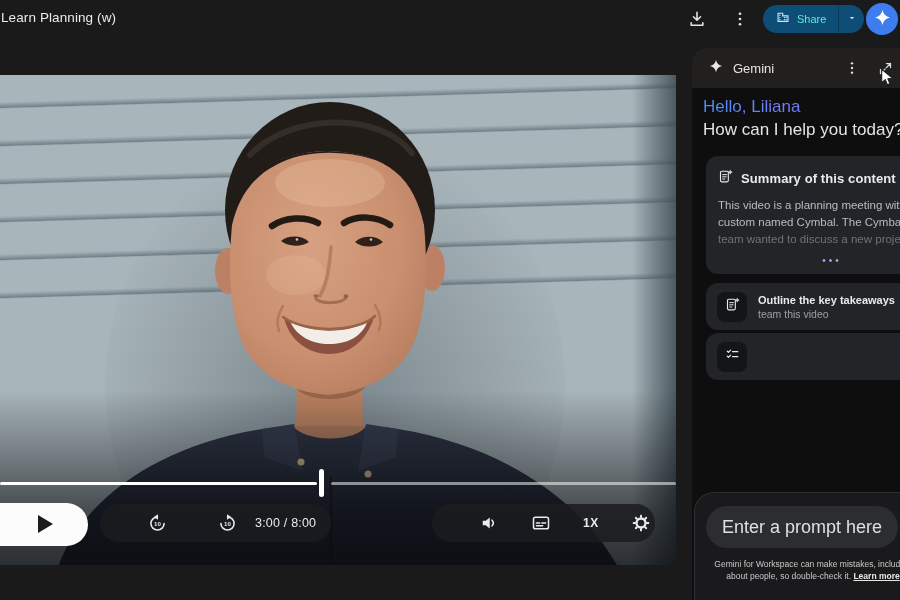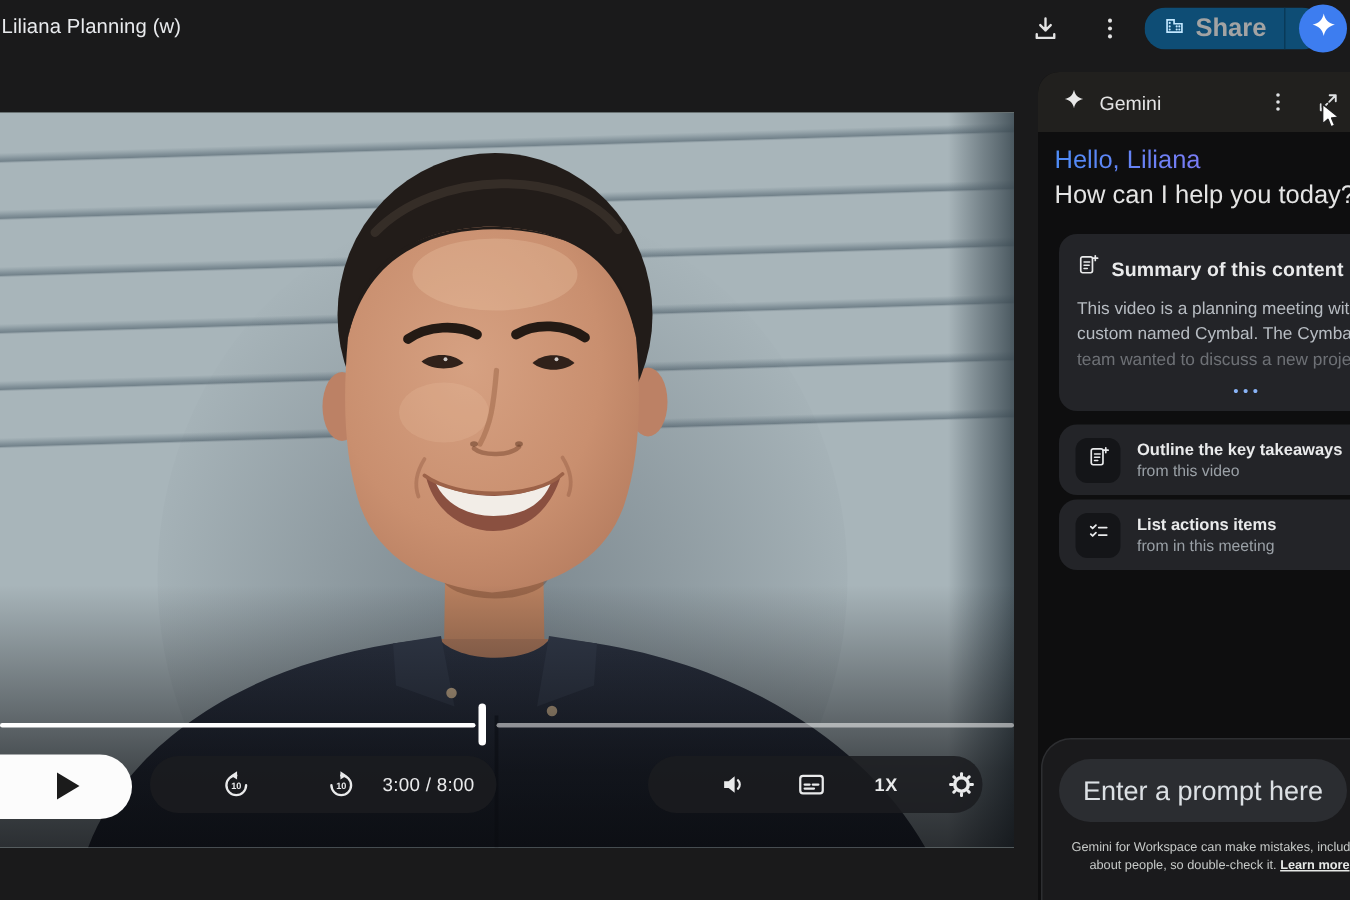--- a/index.html
+++ b/index.html
@@ -13,21 +13,21 @@
   .abs { position:absolute; }
 
   
   .doc-title { left:1px; top:10px; font-size:13.5px; font-weight:500; color:#e8eaed; letter-spacing:.1px; }
   .iconbtn { width:26px; height:26px; display:flex; align-items:center; justify-content:center; cursor:pointer; border-radius:50%; }
   .iconbtn svg { display:block; }
   .tb-download { left:684px; top:6px; }
   .tb-kebab { left:727px; top:6px; }
   .share-btn { left:763px; top:5px; height:28px; display:flex; border-radius:14px; overflow:hidden; cursor:pointer; }
   .share-main { display:flex; align-items:center; gap:7px; padding:0 12px 0 13px; background:#0e4d75; }
-  .share-label { font-size:17px; font-weight:700; color:#a3a3a3; }
+  .share-label { font-size:11px; font-weight:400; color:#5eead4; }
   .share-caret { width:26px; display:flex; align-items:center; justify-content:center; background:#0e4d75; border-left:1px solid #093a59; }
   .gemini-btn { left:866px; top:3px; width:32px; height:32px; border-radius:50%; background:#3d7df0; display:flex; align-items:center; justify-content:center; cursor:pointer; }
 
   
   .video { left:0; top:75px; width:676px; height:490px; overflow:hidden; background:#a8b5ba; cursor:pointer; }
   .video svg.scene { position:absolute; left:0; top:0; }
   .vfade { position:absolute; left:0; bottom:0; width:100%; height:175px;
            background:linear-gradient(to bottom, rgba(8,9,12,0), rgba(8,9,12,.62) 70%, rgba(8,9,12,.78)); }
 
   .bar-played { left:0; top:407px; width:317px; height:3px; background:#fff; border-radius:2px; cursor:pointer; }
@@ -87,21 +87,21 @@
                 font-size:8.5px; line-height:11.5px; color:#c7cac8; white-space:nowrap; }
   .learn-more { font-weight:700; color:#e6e8e6; text-decoration:underline; cursor:pointer; }
 
   .cursor-ptr { left:879px; top:68px; pointer-events:none; }
 </style>
 </head>
 <body>
 
 <div id="app">
 
-  <div class="abs doc-title">Liliana Planning (w)</div>
+  <div class="abs doc-title">Learn Planning (w)</div>
 
   <div class="abs iconbtn tb-download">
     <span>
       <svg width="20" height="20" viewBox="0 0 24 24" fill="none" stroke="#e3e3e3" stroke-width="1.9" stroke-linecap="round" stroke-linejoin="round">
         <path d="M12 4v9.5M12 13.5l-4.2-4.2M12 13.5l4.2-4.2"></path>
           <path d="M5 16.5v3h14v-3"></path>
       </svg>
     </span>
   </div>
 
@@ -343,36 +343,32 @@
         <span>
           <svg width="15" height="15" viewBox="0 0 24 24" fill="none" stroke="#e9eaeb" stroke-width="1.8" stroke-linecap="round">
             <rect x="4" y="3.5" width="12.5" height="17" rx="2"></rect>
             <path d="M7.5 9h6M7.5 12.5h5.5M7.5 16h3.5" stroke-width="1.6"></path>
             <path d="M19.5 2.5v5M17 5h5"></path>
           </svg>
         </span>
       </span>
       <span>
         <div class="sug-title">Outline the key takeaways</div>
-        <div class="sug-sub">from this video</div>
+        <div class="sug-sub">team this video</div>
       </span>
     </div>
 
     <div class="card card-sug card-sug2">
       <span class="chip">
         <span>
           <svg width="15" height="15" viewBox="0 0 24 24" fill="none" stroke="#e9eaeb" stroke-width="1.9" stroke-linecap="round" stroke-linejoin="round">
             <path d="M3.5 6.5l2 2L9 5M3.5 14.5l2 2L9 13"></path>
             <path d="M12 7.5h8.5M12 15.5h8.5"></path>
           </svg>
         </span>
-      </span>
-      <span>
-        <div class="sug-title">List actions items</div>
-        <div class="sug-sub">from in this meeting</div>
       </span>
     </div>
 
     <div class="prompt-area">
       <div class="prompt-pill">
         <input type="text" placeholder="Enter a prompt here" style="">
       </div>
       <div class="disclaimer">
         <div>Gemini for Workspace can make mistakes, including</div>
         <div>

